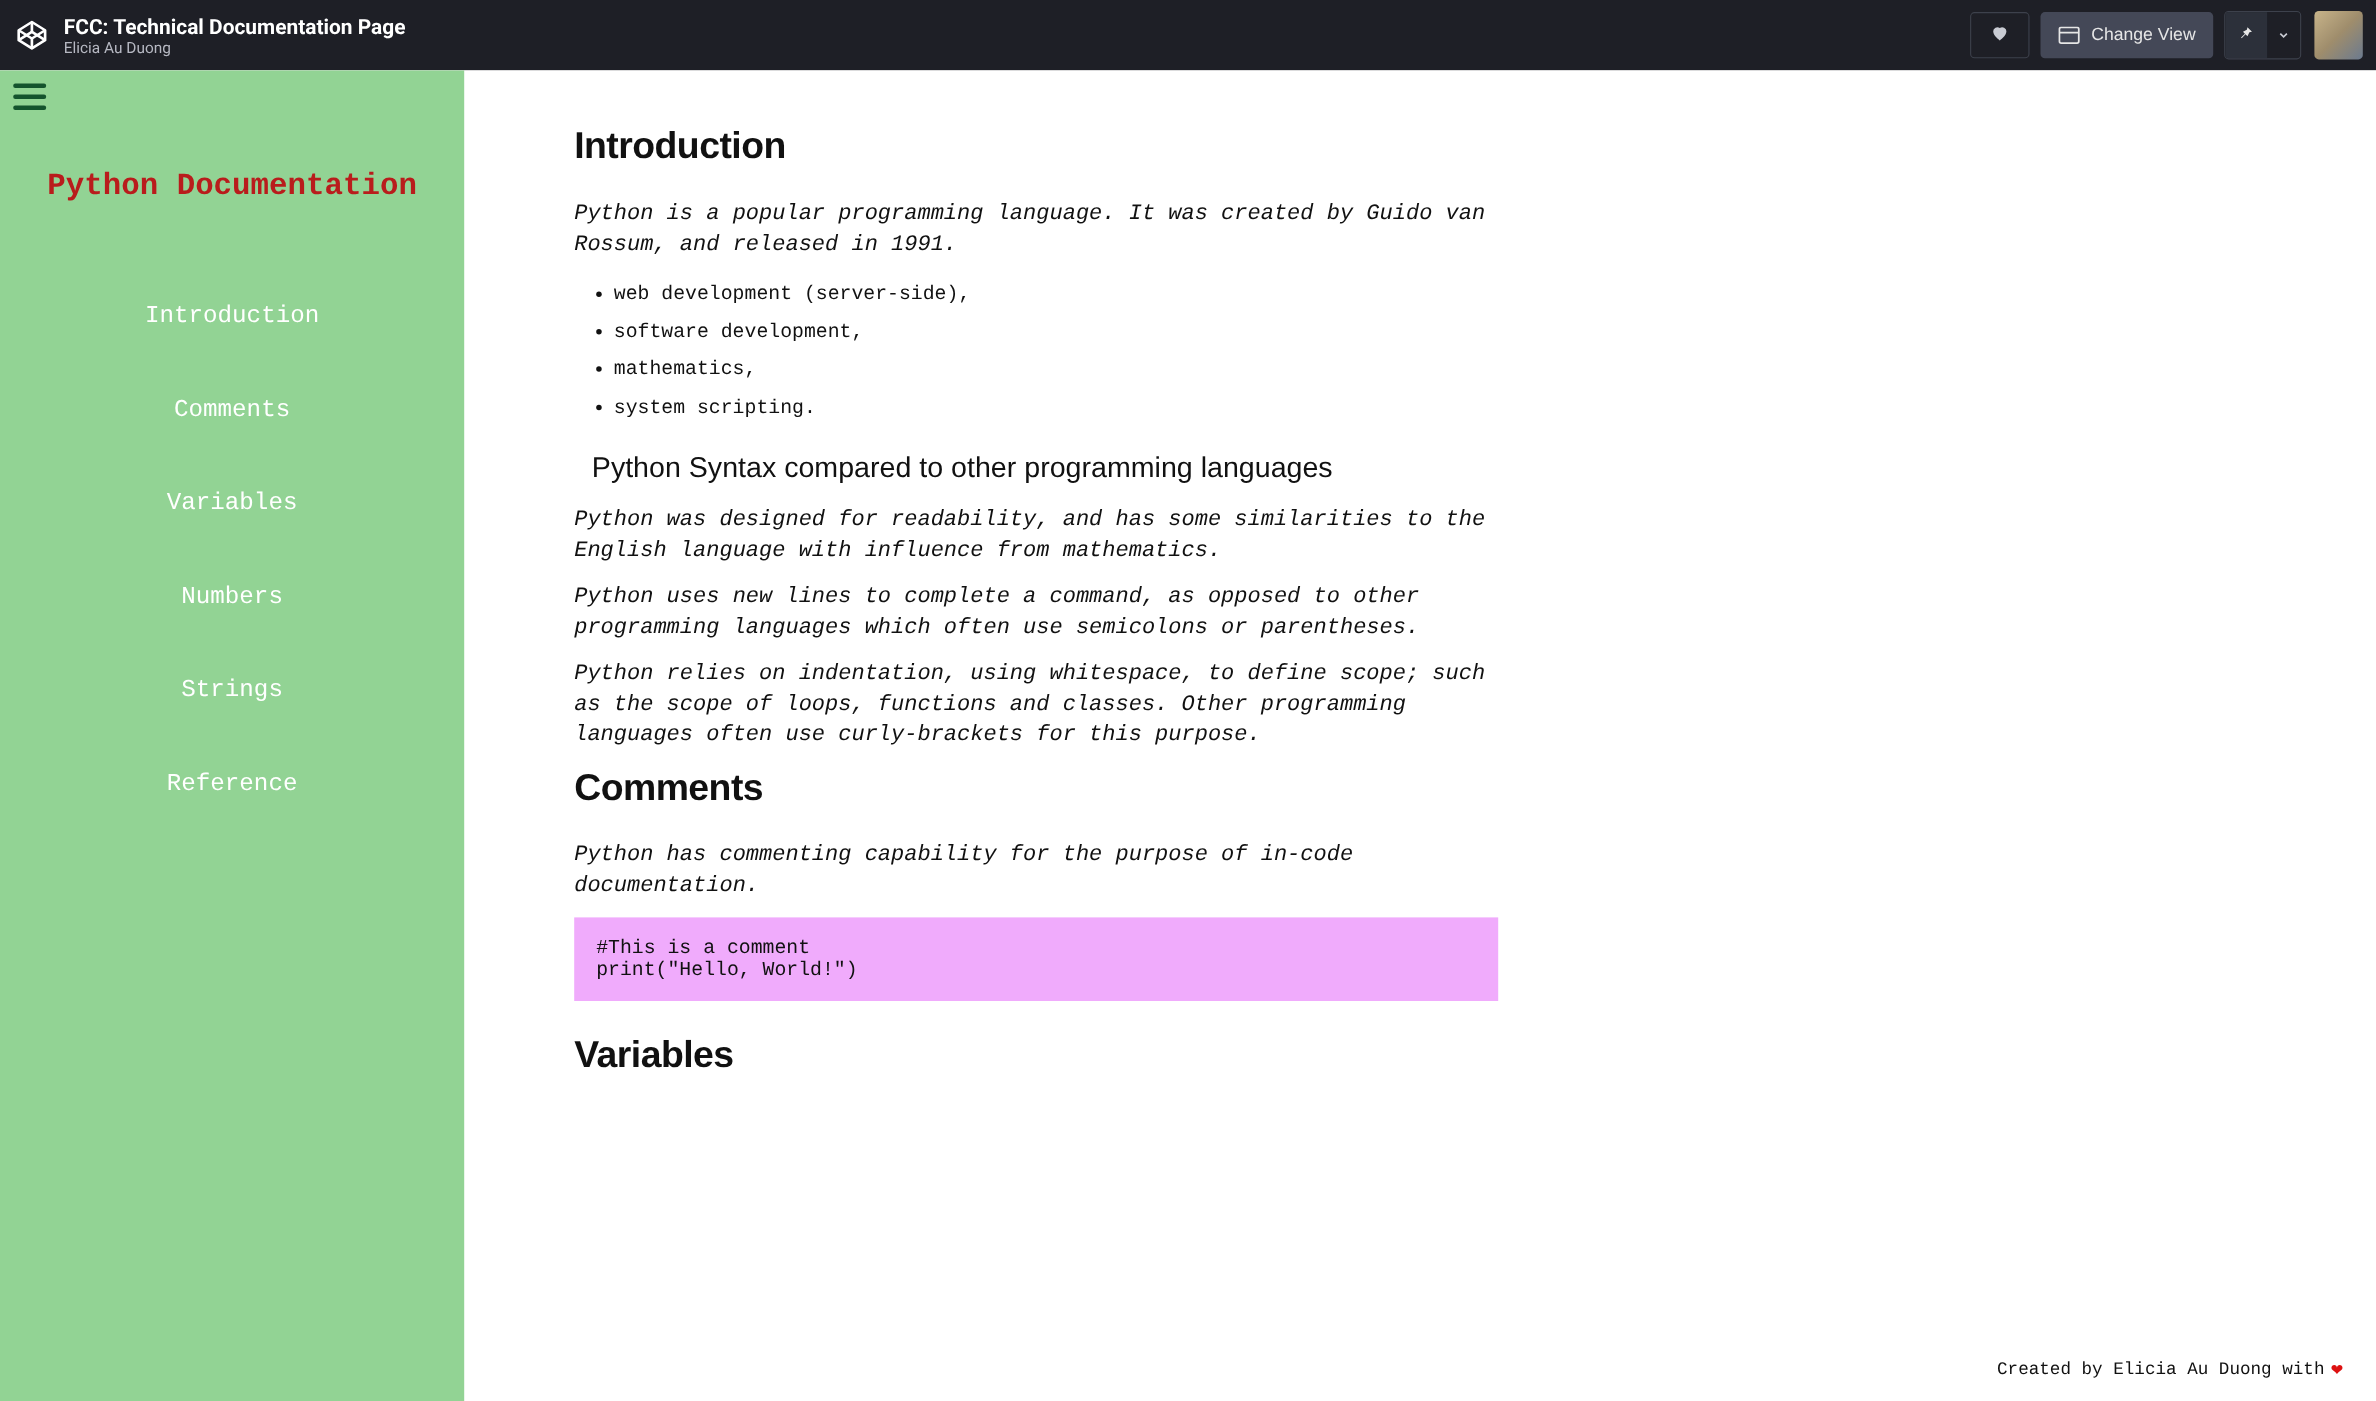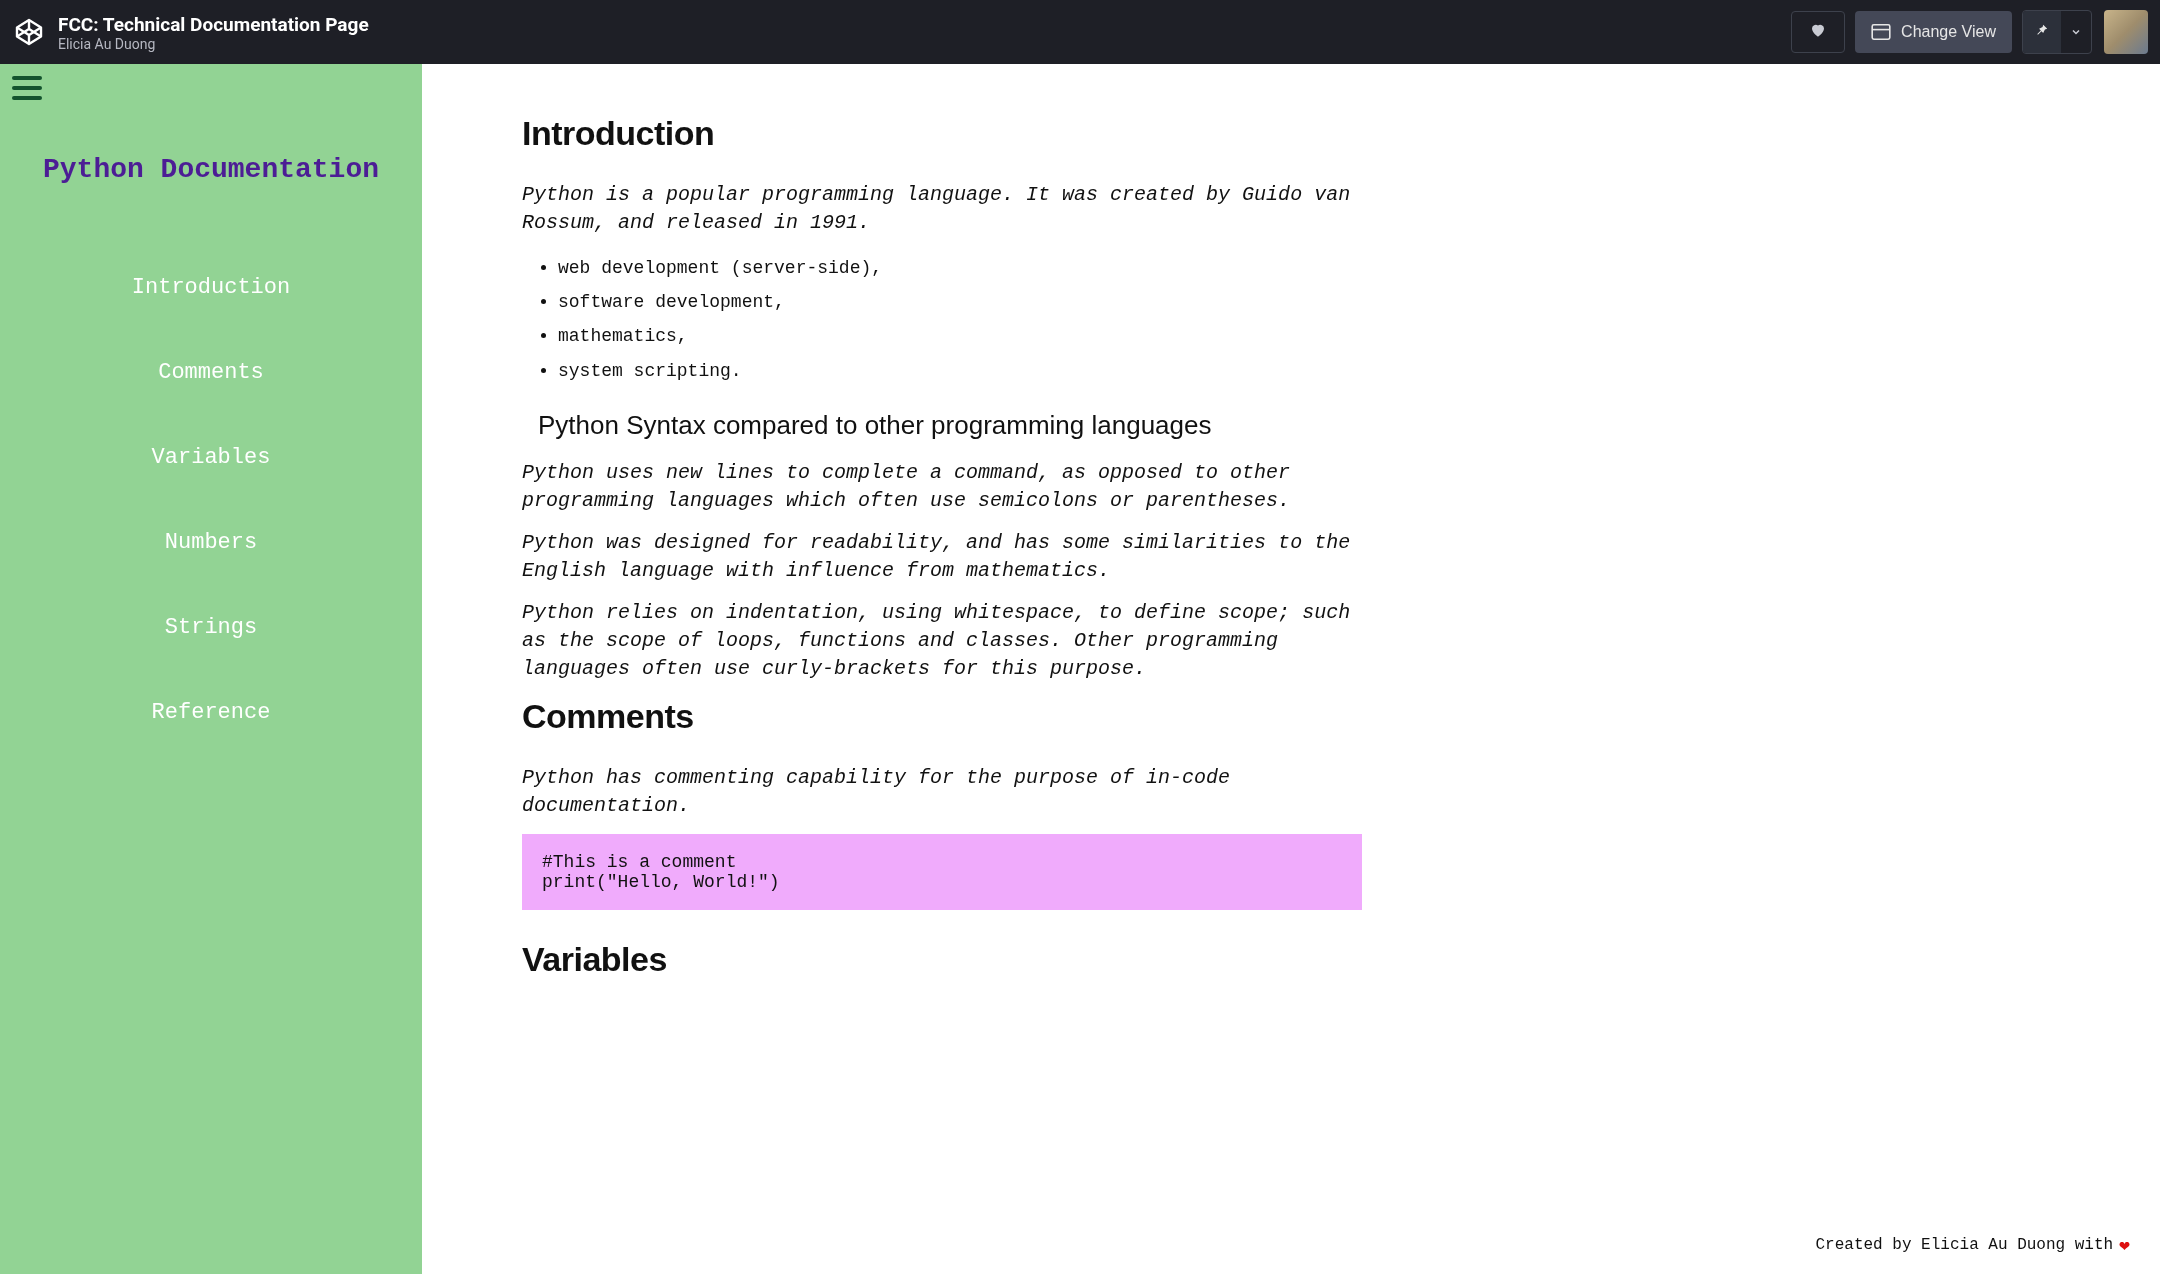--- a/index.html
+++ b/index.html
@@ -76,21 +76,21 @@
 
 .sidebar {
   width: 422px;
   background: #92d394;
   color: #fff;
   display: flex; flex-direction: column; align-items: center;
   padding-top: 90px;
   font-family: "Courier New", Courier, monospace;
 }
 .sidebar .nav-title {
-  font-size: 28px; font-weight: 700; color: #4c1d95;
+  font-size: 28px; font-weight: 700; color: #b91c1c;
   text-align: center; margin-bottom: 60px;
 }
 .sidebar .nav-link {
   color: #fff; font-size: 22px; text-decoration: none;
   margin: 30px 0; cursor: pointer;
   font-family: "Courier New", Courier, monospace;
 }
 
 
 .main {
@@ -221,22 +221,22 @@
       <h1 class="section-title">Introduction</h1>
       <p>Python is a popular programming language. It was created by Guido van Rossum, and released in 1991.</p>
       <ul>
         <li>web development (server-side),</li>
         <li>software development,</li>
         <li>mathematics,</li>
         <li>system scripting.</li>
       </ul>
 
       <h2 class="sub-title">Python Syntax compared to other programming languages</h2>
+      <p>Python was designed for readability, and has some similarities to the English language with influence from mathematics.</p>
       <p>Python uses new lines to complete a command, as opposed to other programming languages which often use semicolons or parentheses.</p>
-      <p>Python was designed for readability, and has some similarities to the English language with influence from mathematics.</p>
       <p>Python relies on indentation, using whitespace, to define scope; such as the scope of loops, functions and classes. Other programming languages often use curly-brackets for this purpose.</p>
 
       <h1 class="section-title">Comments</h1>
       <p>Python has commenting capability for the purpose of in-code documentation.</p>
       <div class="code-block">#This is a comment
 print("Hello, World!")</div>
 
       <h1 class="section-title">Variables</h1>
 
     </div>

